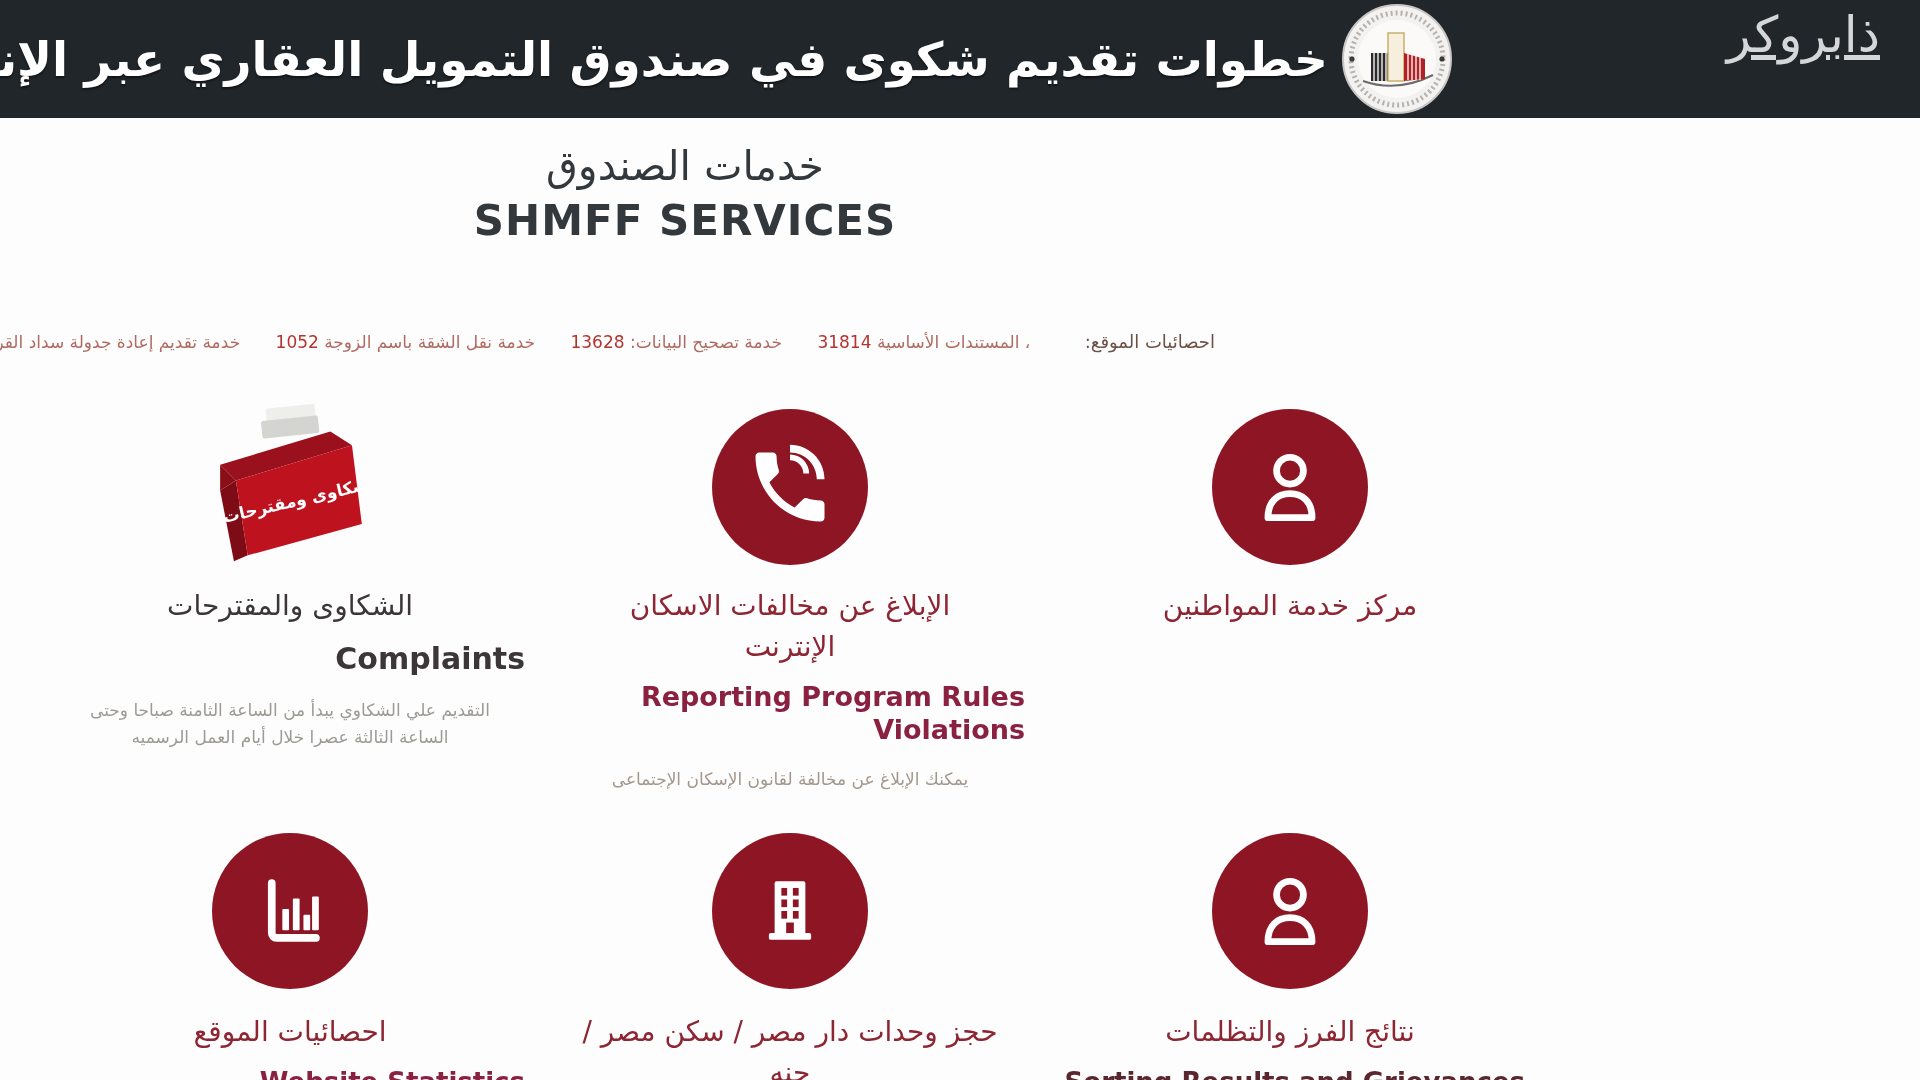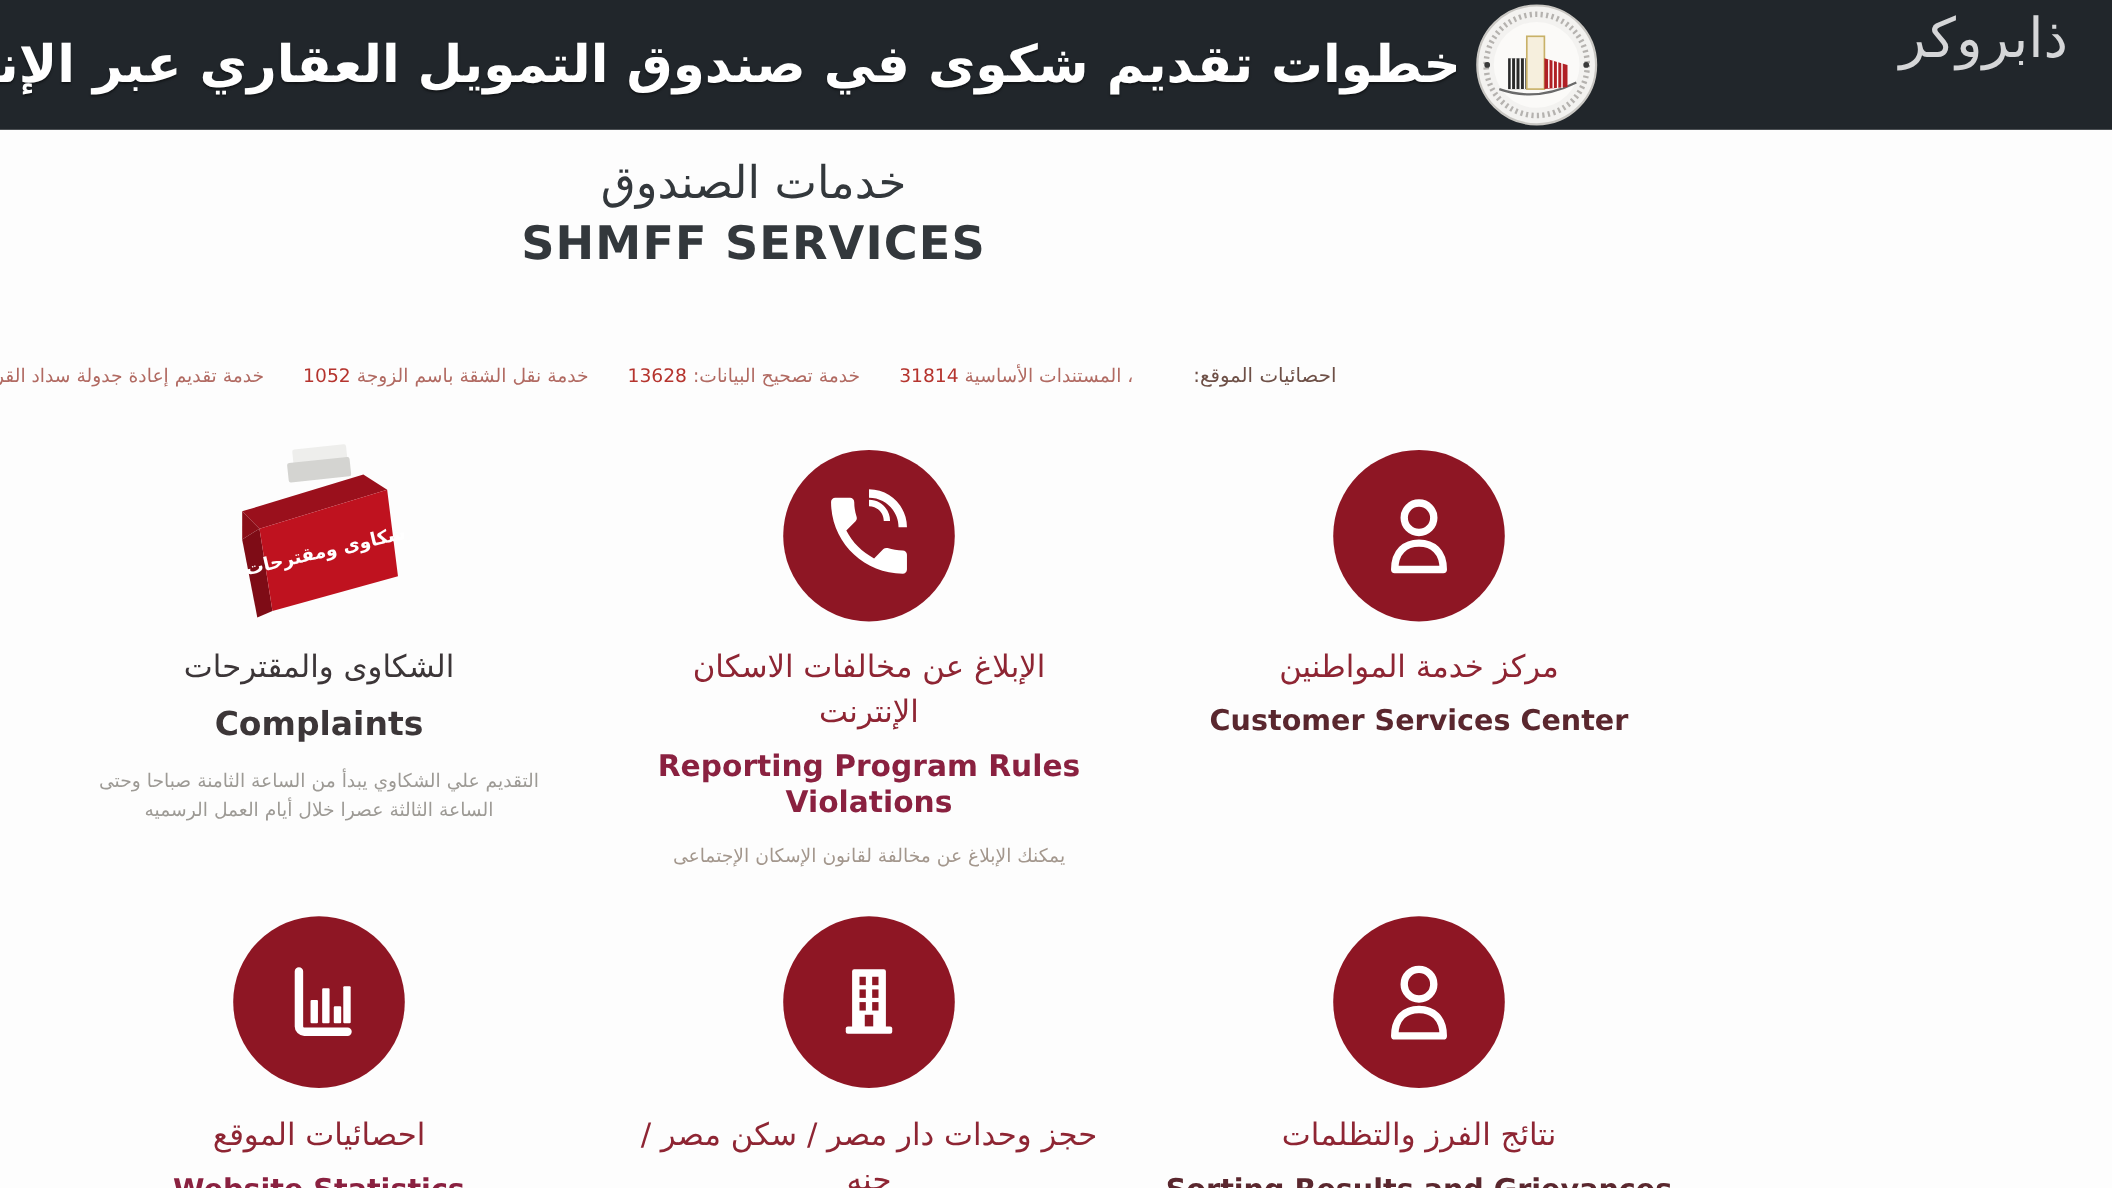--- a/index.html
+++ b/index.html
@@ -5,21 +5,21 @@
   html,body{margin:0;padding:0;background:#ffffff;}
   .page{position:relative;width:1920px;height:1080px;background:#fdfdfd;overflow:hidden;
         font-family:"DejaVu Sans",sans-serif;}
 
   
   .header{position:absolute;top:0;left:0;width:1920px;height:118px;background:#21262b;}
   .header-title{position:absolute;top:50%;transform:translateY(-50%);right:592px;
         direction:rtl;white-space:nowrap;color:#ffffff;font-weight:bold;font-size:47px;
         text-shadow:0 2px 2px rgba(0,0,0,.45);}
   .logo{position:absolute;left:1341px;top:3px;width:112px;height:112px;}
-  .watermark{position:absolute;right:40px;top:6px;direction:rtl;color:#d5d6d8;font-size:50px;}
+  .watermark{position:absolute;right:40px;top:6px;direction:rtl;color:#d5d6d8;font-size:50px;text-decoration:underline;}
 
   
   .page-title-block{position:absolute;top:142px;left:0;width:1370px;text-align:center;}
   .page-title-ar{direction:rtl;font-size:41px;color:#33383c;}
   .page-title-en{font-size:42px;font-weight:bold;color:#33383c;letter-spacing:1px;margin-top:6px;}
 
   
   .stats-row{position:absolute;top:331px;right:705px;direction:rtl;white-space:nowrap;
         font-size:17px;}
   .stats-label{color:#6e5047;font-size:18px;margin-left:34px;}
@@ -31,21 +31,21 @@
         grid-template-columns:repeat(3,1fr);direction:rtl;}
   .row-top{top:398px;}
   .row-bottom{top:828px;}
   .card{text-align:center;direction:rtl;cursor:pointer;}
   .icon-area{height:178px;display:flex;align-items:center;justify-content:center;margin-bottom:10px;}
   .row-bottom .icon-area{height:166px;margin-bottom:18px;}
   .icon-circle{width:156px;height:156px;border-radius:50%;background:#8e1624;
         display:flex;align-items:center;justify-content:center;}
   .title-ar{font-size:28px;color:#8e2533;max-width:400px;margin:0 auto;line-height:1.45;}
   .title-en{font-size:26px;font-weight:bold;color:#8a2140;max-width:470px;
-        margin:14px auto 0;line-height:1.2;}
+        margin:14px auto 0;line-height:1.2;text-align:right;}
   .subtitle{font-size:17px;color:#9d9a95;max-width:430px;margin:20px auto 0;line-height:1.6;}
   .card.dark .title-ar,.card.dark .title-en{color:#3c3638;}
   .card.en-dark .title-en{color:#5a272e;}
 </style>
 </head>
 <body>
 
 <div class="page">
 
   <div class="header">
@@ -99,21 +99,20 @@
     <div class="card en-dark">
       <div class="icon-area">
         <div class="icon-circle">
           <svg width="96" height="96" viewBox="0 0 100 100">
             <circle cx="50" cy="33" r="14" fill="none" stroke="#fff" stroke-width="7"></circle>
             <path d="M27 82 c0 -17 10 -25 23 -25 s23 8 23 25 z" fill="none" stroke="#fff" stroke-width="7" stroke-linejoin="round"></path>
           </svg>
         </div>
       </div>
       <div class="title-ar">مركز خدمة المواطنين</div>
-      <div class="title-en">Customer Services Center</div>
     </div>
 
     <div class="card">
       <div class="icon-area">
         <div class="icon-circle">
           <svg width="92" height="92" viewBox="0 0 24 24">
             <path fill="#fff" d="M6.62 10.79c1.44 2.83 3.76 5.14 6.59 6.59l2.2-2.2c.27-.27.67-.36 1.02-.24 1.12.37 2.33.57 3.57.57.55 0 1 .45 1 1V20c0 .55-.45 1-1 1-9.39 0-17-7.61-17-17 0-.55.45-1 1-1h3.5c.55 0 1 .45 1 1 0 1.25.2 2.45.57 3.57.11.35.03.74-.25 1.02l-2.2 2.2z"></path>
             <path fill="#fff" d="M15.5 8.5H17c0-2.76-2.24-5-5-5V5c1.93 0 3.5 1.57 3.5 3.5z"></path>
             <path fill="#fff" d="M19 8.5h2c0-4.97-4.03-9-9-9v2c3.87 0 7 3.13 7 7z" transform="translate(0,1.5)"></path>
           </svg>

